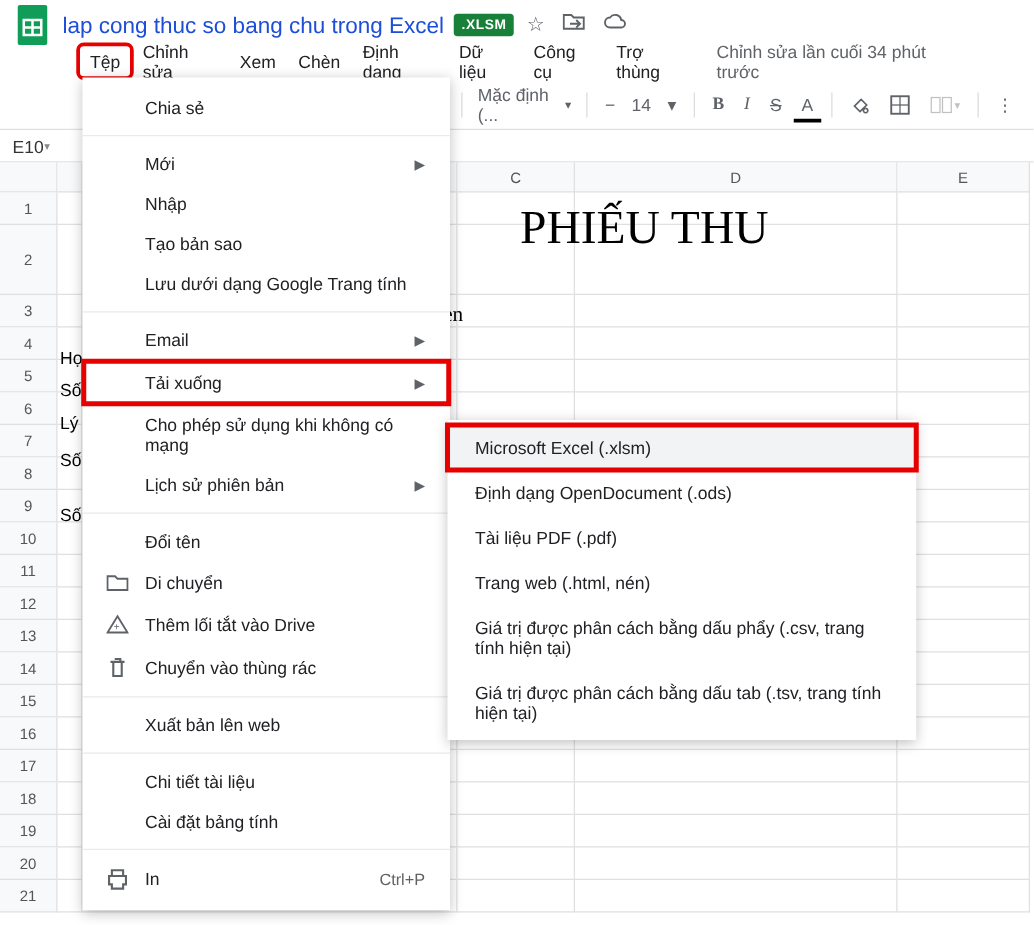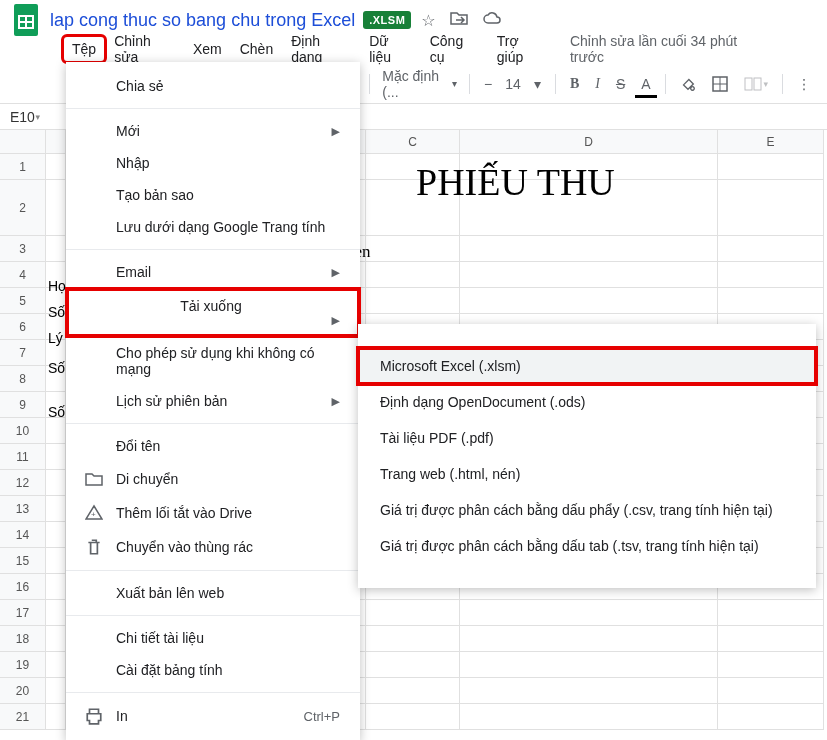--- a/index.html
+++ b/index.html
@@ -60,25 +60,25 @@
 
   
   .dropdown { position:absolute; left: 66px; top: 62px; width: 294px; background:#fff; box-shadow: 0 2px 10px rgba(0,0,0,0.25); padding: 8px 0; z-index: 10; }
   .dd-item { display:flex; align-items:center; padding: 8px 20px 8px 16px; font-size:14px; color:#202124; cursor:pointer; position:relative;}
   .dd-icon { width: 24px; margin-right: 10px; color:#5f6368; display:flex; align-items:center; justify-content:center;}
   .dd-icon svg { width:18px; height:18px; }
   .dd-label { flex:1; }
   .dd-shortcut { color:#5f6368; font-size:13px; }
   .dd-arrow { color:#5f6368; font-size:11px; margin-left:auto;}
   .dd-sep { height:1px; background:#e8eaed; margin: 6px 0; }
-  .dd-item.highlighted { outline: 4px solid #e60000; outline-offset: -3px; flex-direction: column; }
+  .dd-item.highlighted { outline: 4px solid #e60000; outline-offset: -3px; }
   .dd-item.download { padding-top:10px; padding-bottom:10px; }
 
   
-  .submenu { position:absolute; left: 358px; top: 324px; width: 458px; background:#fff; box-shadow: 0 2px 10px rgba(0,0,0,0.25); padding: 24px 0; z-index: 11; }
+  .submenu { position:absolute; left: 358px; top: 336px; width: 375px; background:#fff; box-shadow: 0 2px 10px rgba(0,0,0,0.25); padding: 4px 0; z-index: 11; }
   .sub-item { padding: 10px 22px; font-size:14px; color:#202124; cursor:pointer; }
   .sub-item.hover { background:#f1f3f4; }
   .sub-item.highlighted { outline: 4px solid #e60000; outline-offset: -2px; }
 
   .edge-text { position:absolute; font-size:14px; color:#000; font-family: Arial; }
 </style>
 </head>
 <body>
 
 <div class="header">
@@ -105,21 +105,21 @@
 </div>
 
 <div class="menubar">
   <div class="menu-item file">Tệp</div>
   <div class="menu-item">Chỉnh sửa</div>
   <div class="menu-item">Xem</div>
   <div class="menu-item">Chèn</div>
   <div class="menu-item">Định dạng</div>
   <div class="menu-item">Dữ liệu</div>
   <div class="menu-item">Công cụ</div>
-  <div class="menu-item">Trợ giúp</div>
+  <div class="menu-item">Trợ thùng</div>
   <div class="last-edit">Chỉnh sửa lần cuối 34 phút trước</div>
 </div>
 
 <div class="toolbar">
   <div class="spacer-left"></div>
   <div class="tb-btn">
       <svg width="16" height="14" viewBox="0 0 16 14">
         <path d="M2 7 l4 -4 v3 h5 a4 4 0 0 1 0 8 h-3" fill="none" stroke="#5f6368" stroke-width="1.5"></path>
       </svg>
     </div>

